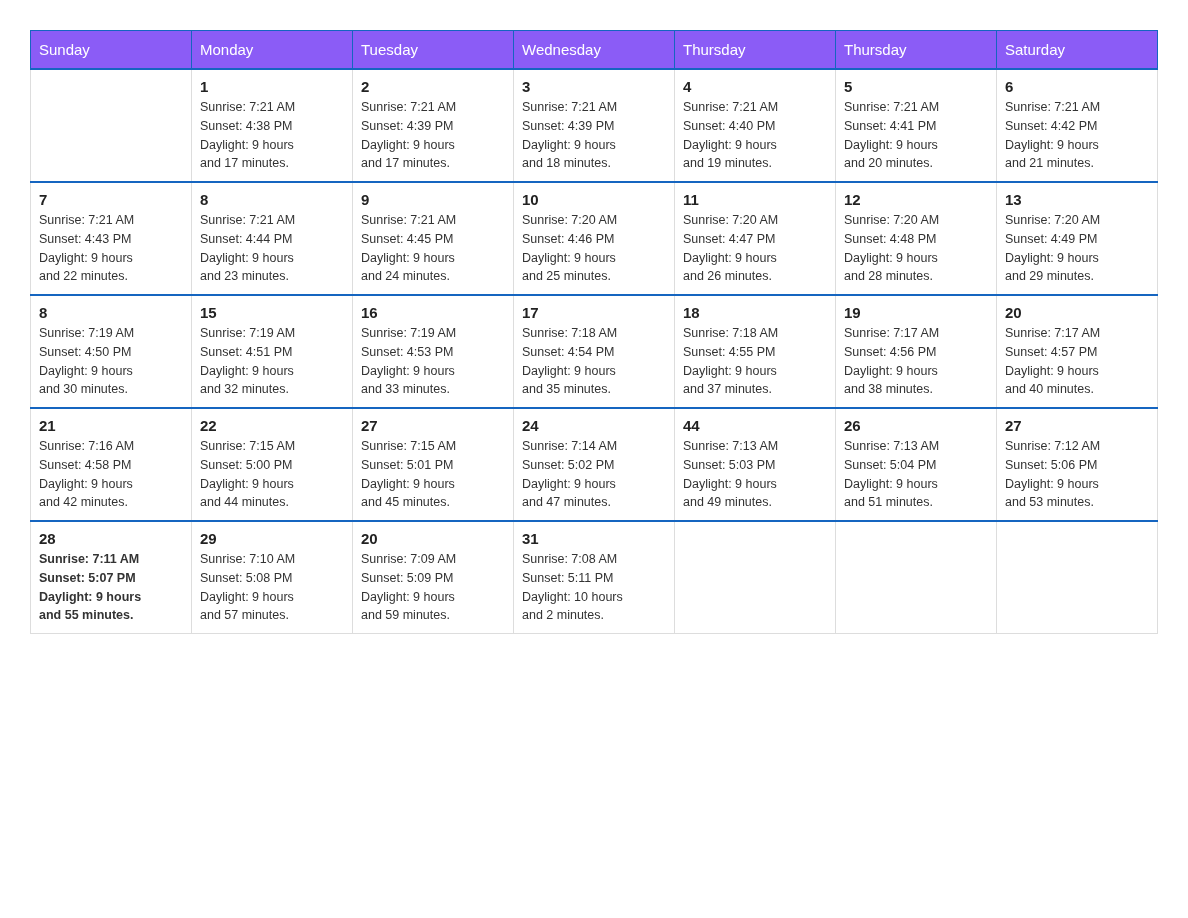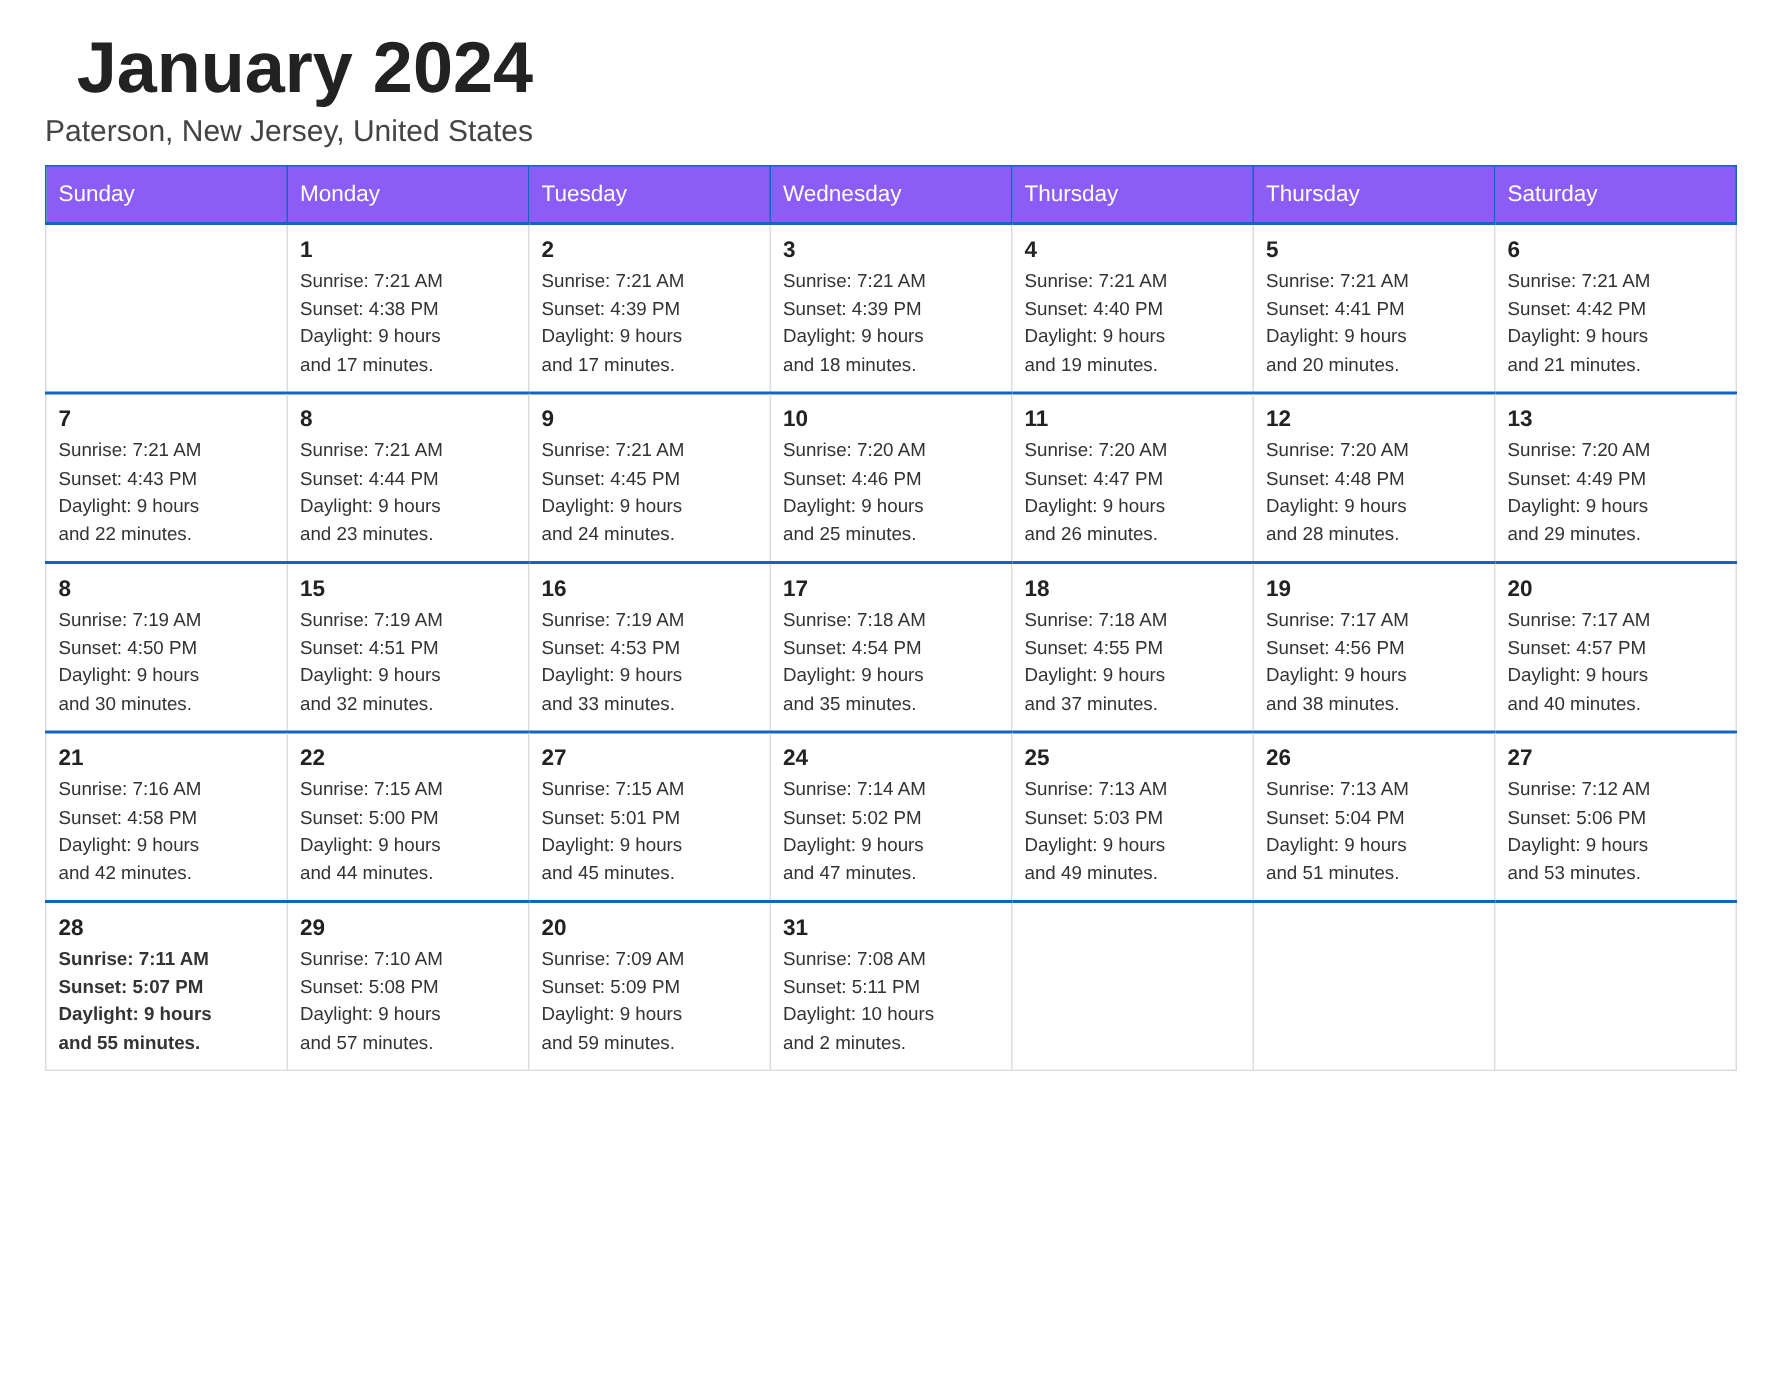--- a/index.html
+++ b/index.html
@@ -78,24 +78,20 @@
     }
     .logo-top-row {
       display: flex;
       align-items: center;
     }
   </style>
 </head>
 <body>
 
 <div class="header">
-  <div class="title-area">
-    <div class="month-title">January 2024</div>
-    <div class="location-title">Paterson, New Jersey, United States</div>
-  </div>
 </div>
 
 <table class="calendar">
   <thead>
     <tr id="header-row">
         <th>Sunday</th>
         <th>Monday</th>
         <th>Tuesday</th>
         <th>Wednesday</th>
         <th>Thursday</th>
@@ -274,21 +270,21 @@
 and 45 minutes.</div>
         </td>
         <td>
           <div class="day-number">24</div>
           <div class="day-info" style="white-space: pre-line;">Sunrise: 7:14 AM
 Sunset: 5:02 PM
 Daylight: 9 hours
 and 47 minutes.</div>
         </td>
         <td>
-          <div class="day-number">25</div>
+          <div class="day-number">44</div>
           <div class="day-info" style="white-space: pre-line;">Sunrise: 7:13 AM
 Sunset: 5:03 PM
 Daylight: 9 hours
 and 49 minutes.</div>
         </td>
         <td>
           <div class="day-number">26</div>
           <div class="day-info" style="white-space: pre-line;">Sunrise: 7:13 AM
 Sunset: 5:04 PM
 Daylight: 9 hours

